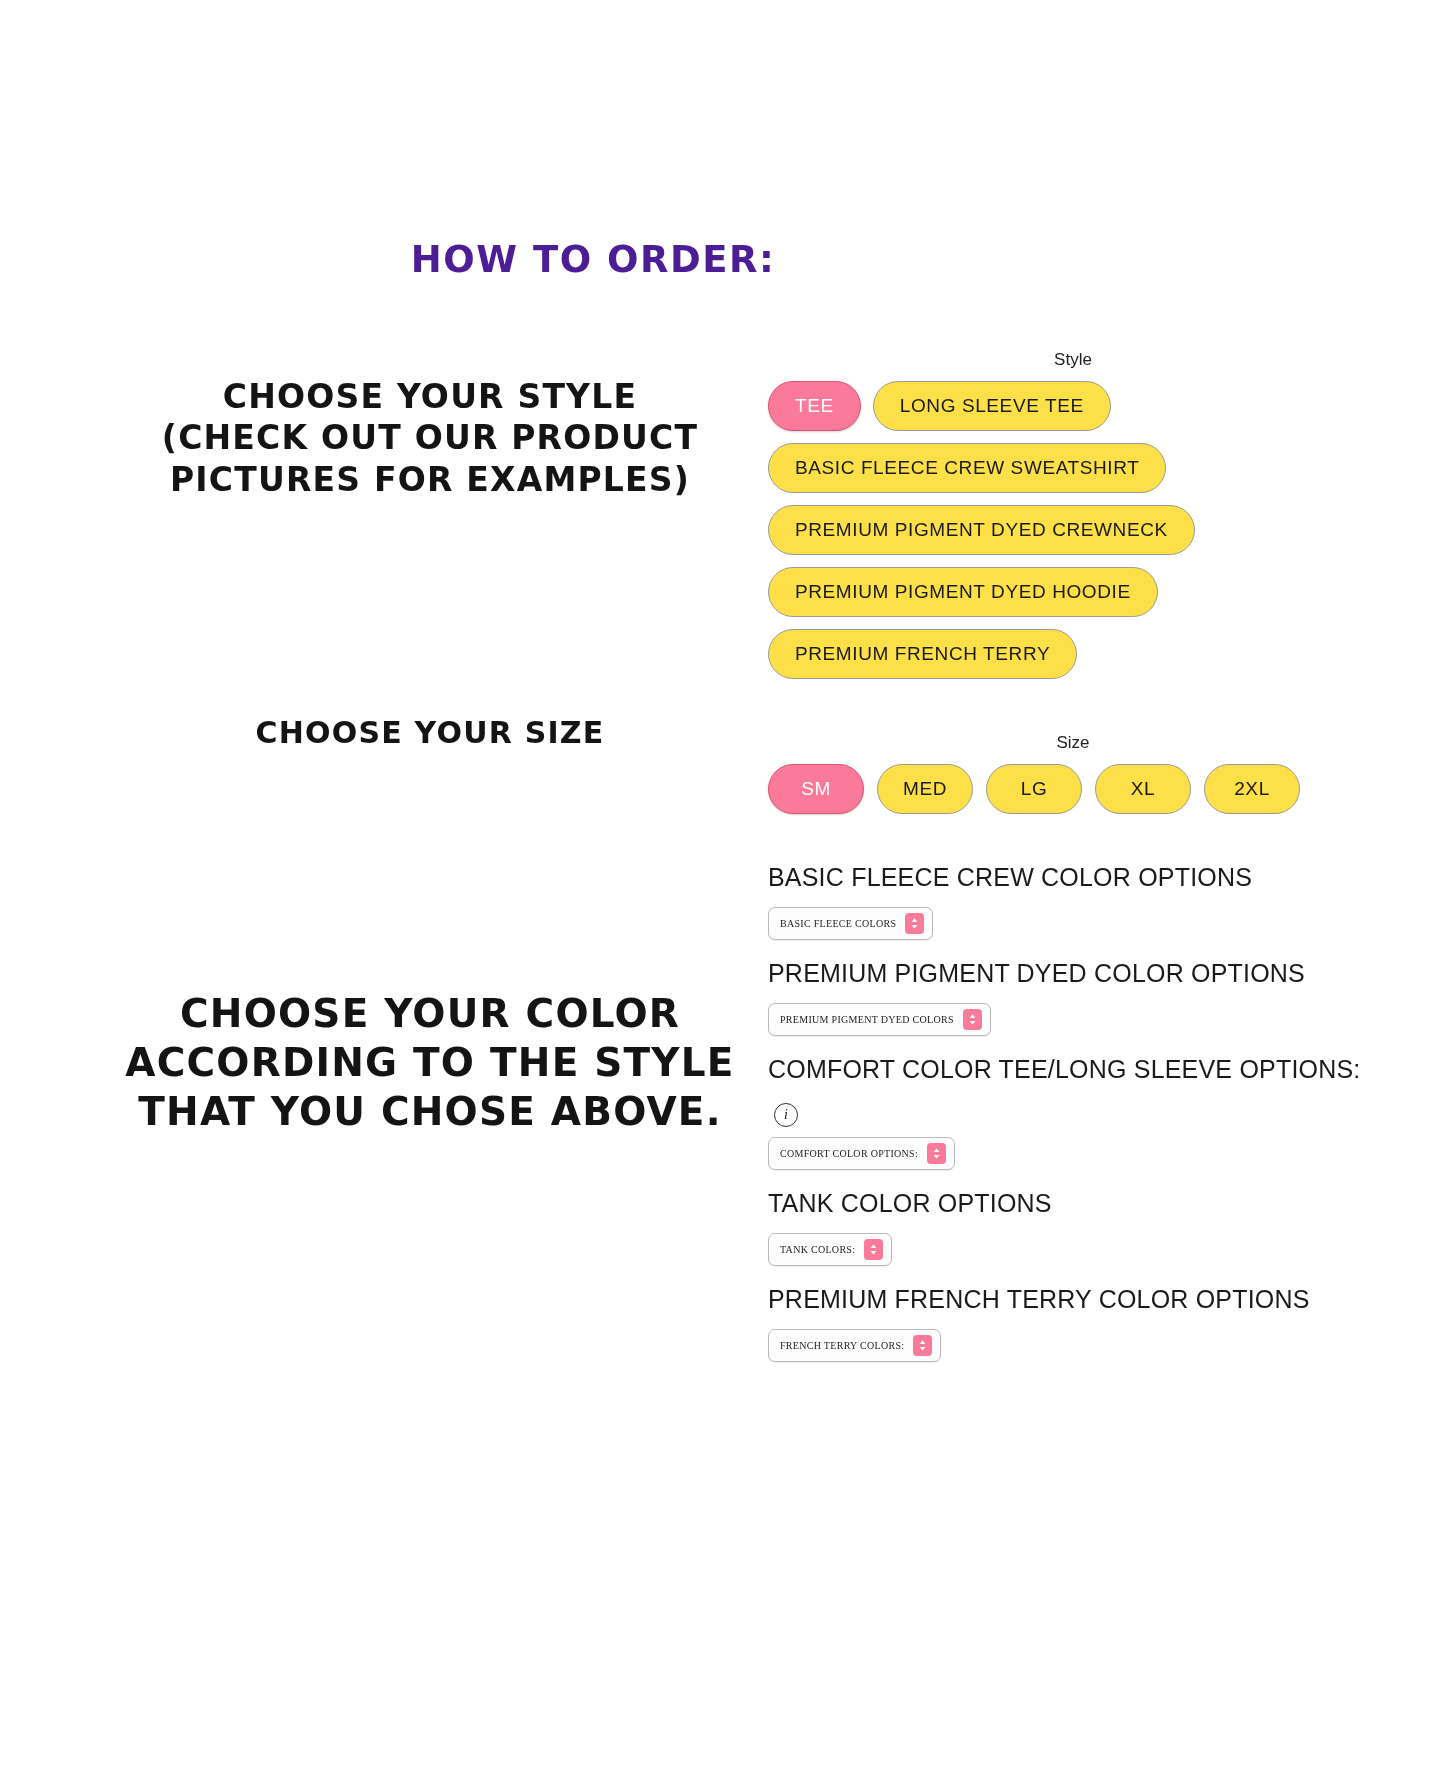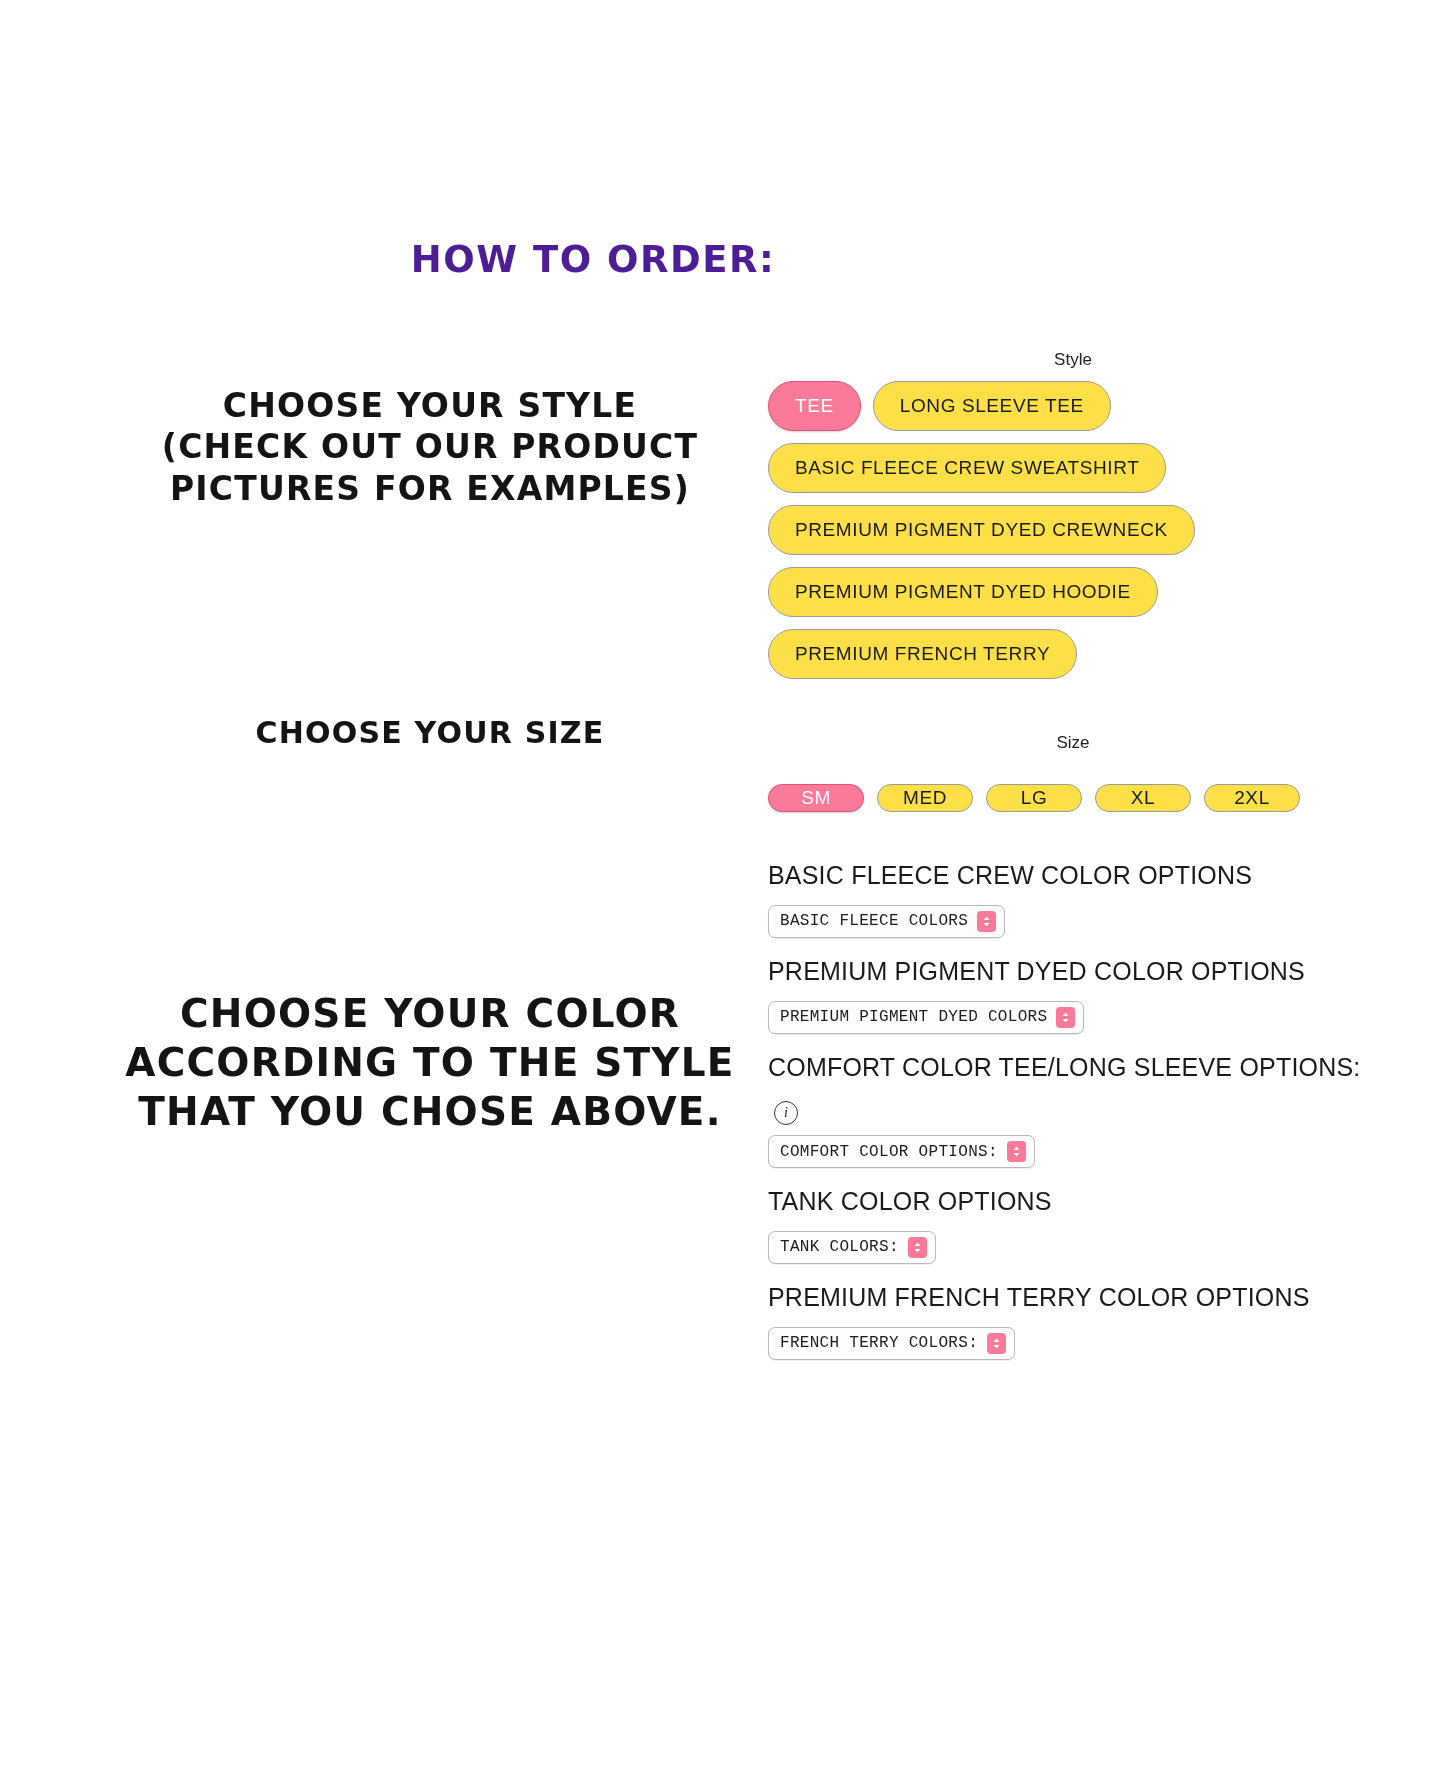--- a/index.html
+++ b/index.html
@@ -41,21 +41,21 @@
     position: absolute;
     left: 110px;
     width: 640px;
     text-align: center;
     font-family: "DejaVu Sans", sans-serif;
     font-weight: bold;
     color: #141414;
     letter-spacing: 1.2px;
     line-height: 1.25;
   }
-  .instr-style { top: 385px; font-size: 33px; }
+  .instr-style { top: 376px; font-size: 33px; }
   .instr-size  { top: 714px; font-size: 30px; }
   .instr-color { top: 990px; font-size: 39px; }
 
   
   .right-col {
     position: absolute;
     left: 768px;
     top: 350px;
     width: 610px;
   }
@@ -89,21 +89,21 @@
     font-family: "Liberation Sans", sans-serif;
   }
   .pill.selected {
     background: #fb7a9a;
     border-color: #e2536f;
     color: #ffffff;
     box-shadow: 0 1px 2px rgba(0,0,0,0.18);
   }
 
   .size-row { gap: 13px; margin-top: 2px; }
-  .size-row .pill { min-width: 96px; padding: 2px 18px; margin-top: 20px; }
+  .size-row .pill { min-width: 96px; padding: 13px 18px; }
 
   .spacer-size { height: 42px; }
 
   
   .color-section { margin-top: 44px; }
 
   .color-heading {
     font-size: 25px;
     color: #1a1a1a;
     letter-spacing: 0.2px;
@@ -117,25 +117,25 @@
     align-items: center;
     gap: 9px;
     border: 1px solid #b9b9b9;
     border-radius: 7px;
     background: #fdfdfd;
     padding: 5px 8px 5px 11px;
     margin: 6px 0 14px 0;
     box-shadow: 0 1px 1px rgba(0,0,0,0.07);
   }
   .select-chip .chip-text {
-    font-size: 16px;
+    font-size: 10px;
     letter-spacing: 0.3px;
     color: #1d1d1d;
     white-space: nowrap;
-    font-family: Liberation Mono, monospace;
+    font-family: Liberation Serif, serif;
   }
   .stepper {
     width: 19px;
     height: 21px;
     border-radius: 4px;
     background: #fb7a9a;
     display: inline-flex;
     flex-direction: column;
     align-items: center;
     justify-content: center;

